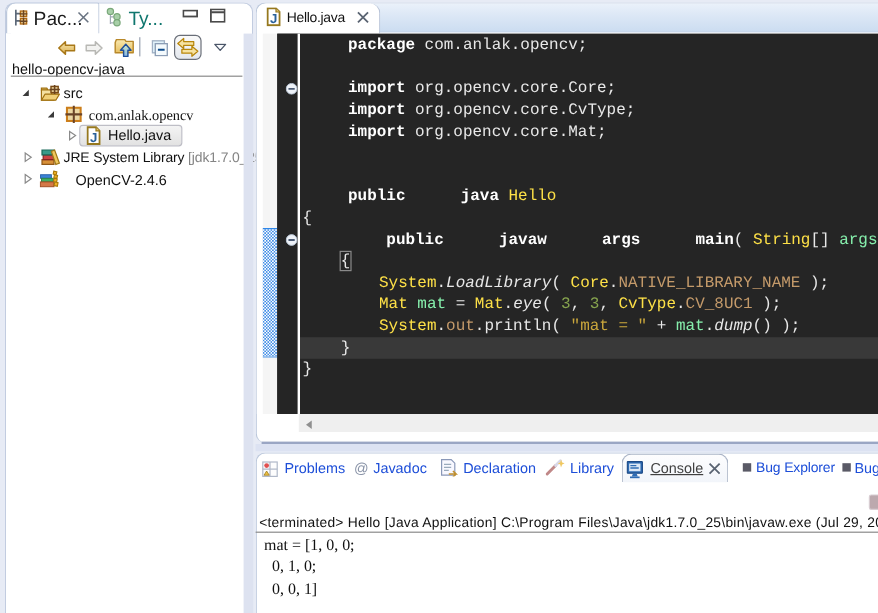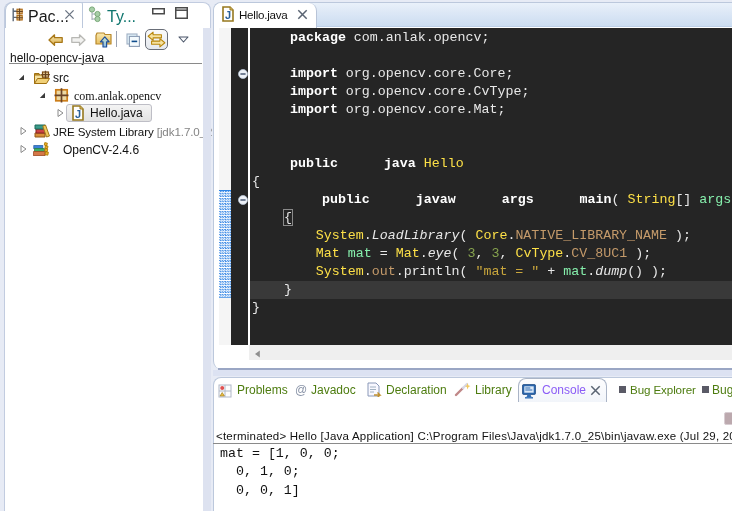--- a/index.html
+++ b/index.html
@@ -1,36 +1,36 @@
 <!DOCTYPE html>
 <html><head><meta charset="utf-8">
 <style>
 html,body{margin:0;padding:0;}
 body{width:732px;height:511px;overflow:hidden;position:relative;background:#e7ebf5;font-family:"Liberation Sans",sans-serif;}
 .abs{position:absolute;}
-.mono{font-family:Liberation Mono, monospace;}
+.mono{font-family:Liberation Serif, serif;}
 
 #lpanel{left:4px;top:2px;width:207px;height:509px;background:#fff;border:1px solid #c2cce0;border-bottom:none;border-radius:8px 8px 0 0;box-sizing:border-box;}
 #ltab{left:5px;top:2px;width:78px;height:26px;background:#fff;border:1px solid #bcc8dc;border-bottom:none;border-radius:8px 2px 0 0;box-sizing:border-box;}
 .tabtxt{font-size:16px;color:#1a1a1a;}
 .graytxt{color:#0f766e;}
 
 .trow{position:absolute;font-size:12px;color:#111;white-space:nowrap;}
 
 #codearea{left:231px;top:28px;width:501px;height:317px;background:#252525;overflow:hidden;}
 .cl{position:absolute;left:21px;white-space:pre;font-family:"Liberation Mono",monospace;font-size:13.3px;color:#e8e8e8;}
 .kw{font-weight:bold;color:#fff;padding-left:38px;}
 .cls{color:#fde047;}
 .var{color:#86efac;}
 .sfield{color:#c49a6a;}
 .num{color:#86a34e;}
 .str{color:#c9a63c;}
 .it{font-style:italic;}
 
-.ctab{position:absolute;font-size:12px;color:#4d7c0f;white-space:nowrap;}
+.ctab{position:absolute;font-size:12px;color:#1d4ed8;white-space:nowrap;}
 </style></head>
 <body>
 
 <div class="abs" id="lpanel"></div>
 <div class="abs" id="ltab"></div>
 
 <svg class="abs" style="left:11px;top:6px" width="14" height="16" viewBox="0 0 14 16">
   <path d="M2.2 2.2v13 M2.2 5.3h4 M2.2 11.4h4" stroke="#5c6878" stroke-width="1.4" fill="none"></path>
   <rect x="6" y="3.2" width="5.2" height="4.6" fill="#e0c088" stroke="#b06a14" stroke-width="1.1"></rect>
   <path d="M8.6 2.6v5.8 M5.4 5.5h6.4" stroke="#6a4420" stroke-width="1.1"></path>
@@ -233,21 +233,21 @@
 <div class="ctab" style="left:475px;top:383px;">Library</div>
 
 <div class="abs" style="left:518px;top:378px;width:89px;height:24px;background:linear-gradient(#fdfdfe,#f2f5fa);border:1px solid #aab4c6;border-bottom:none;border-radius:8px 8px 0 0;box-sizing:border-box;"></div>
 <svg class="abs" style="left:522px;top:384px" width="14" height="15" viewBox="0 0 14 15">
   <rect x="0.7" y="0.7" width="12.6" height="9.6" rx="0.5" fill="#2f6cb4" stroke="#1d4a86" stroke-width="1"></rect>
   <rect x="2.3" y="2.3" width="9.4" height="6.4" fill="#dce8f6"></rect>
   <path d="M3.3 4 h5 M3.3 6 h7" stroke="#2f6cb4" stroke-width="1.1"></path>
   <path d="M5.5 10.5 L8.5 10.5 L9.5 13 L4.5 13 Z" fill="#2f6cb4"></path>
   <line x1="3" y1="13.8" x2="11" y2="13.8" stroke="#2f6cb4" stroke-width="1.4"></line>
 </svg>
-<div class="ctab" style="left:542px;top:383px;color:#8b5cf6;">Console</div>
+<div class="ctab" style="left:542px;top:383px;color:#404040;text-decoration:underline;">Console</div>
 <svg class="abs" style="left:590px;top:385px" width="11" height="11" viewBox="0 0 11 11">
   <path d="M1.3 1.3 L9.7 9.7 M9.7 1.3 L1.3 9.7" fill="none" stroke="#5a6472" stroke-width="1.5"></path>
 </svg>
 <div class="abs" style="left:619px;top:386px;width:7px;height:7px;background:#5a5a66;"></div>
 <div class="ctab" style="left:630px;top:383px;font-size:11.6px;letter-spacing:-0.1px;">Bug Explorer</div>
 <div class="abs" style="left:702px;top:386px;width:7px;height:7px;background:#5a5a66;"></div>
 <div class="ctab" style="left:712px;top:383px;">Bug</div>
 
 <div class="abs" style="left:724px;top:412px;width:11px;height:11px;background:#bca9ae;border:1px solid #d8cdd2;border-radius:2px;"></div>
 

